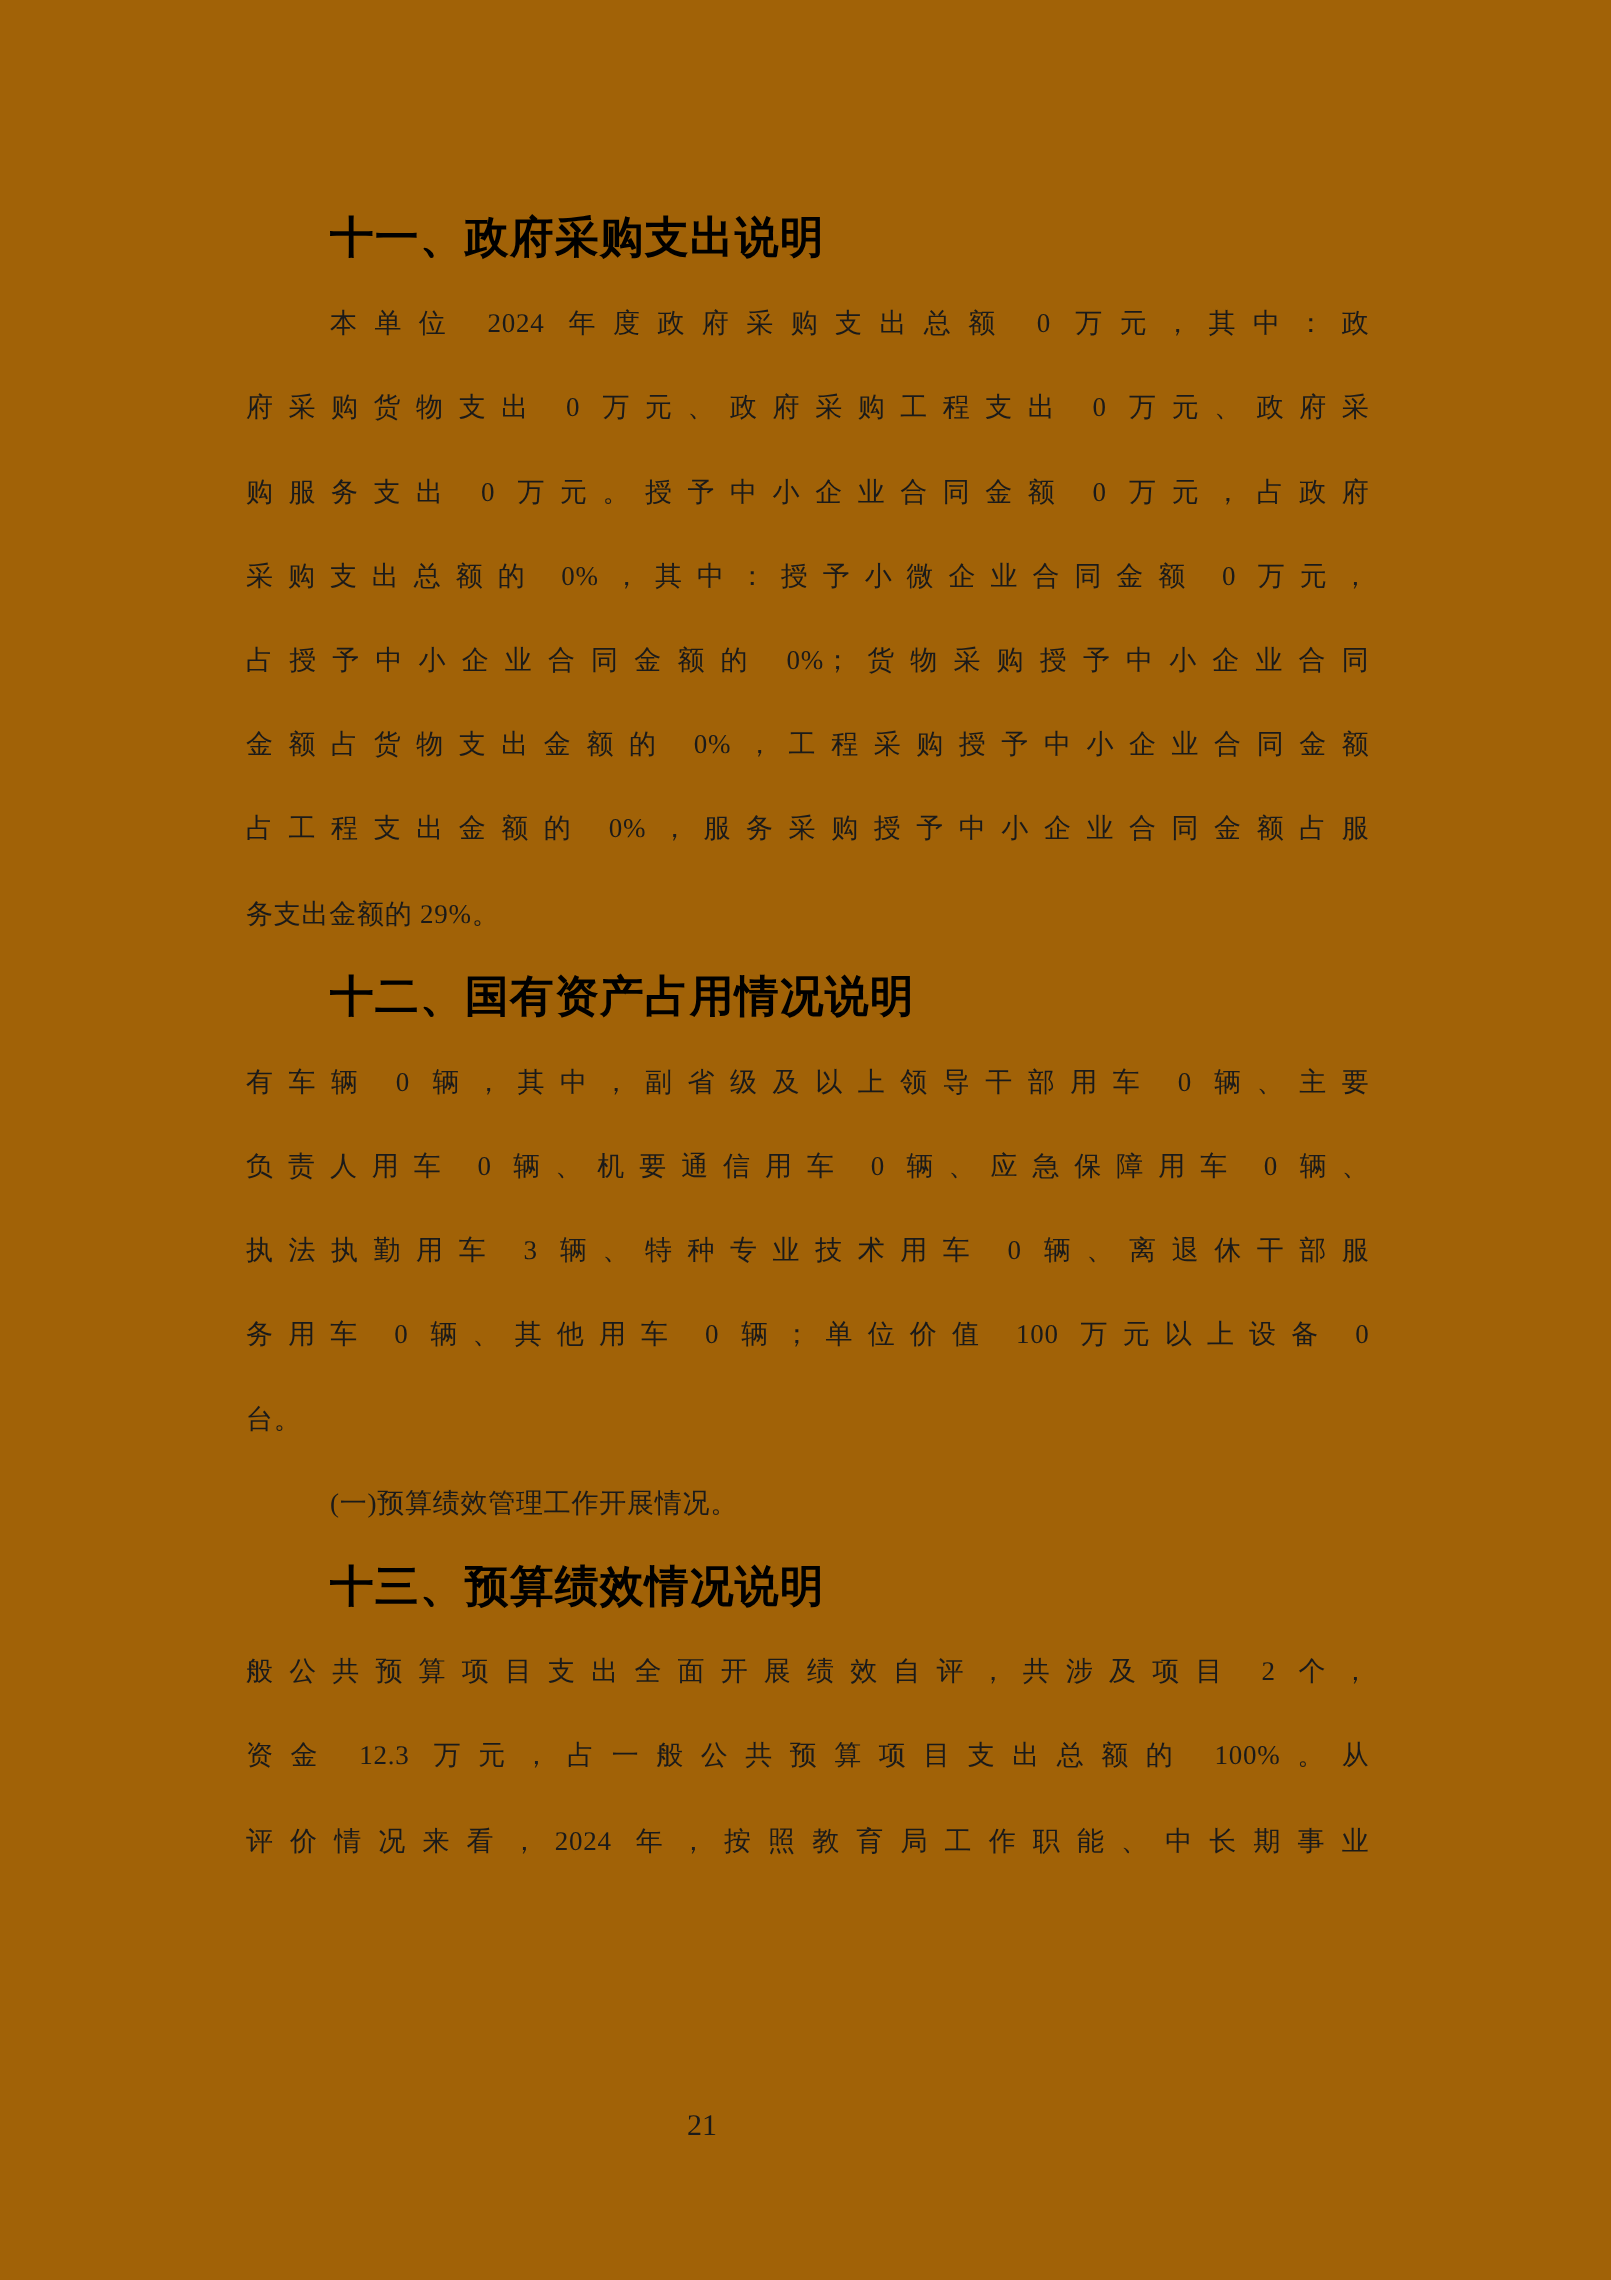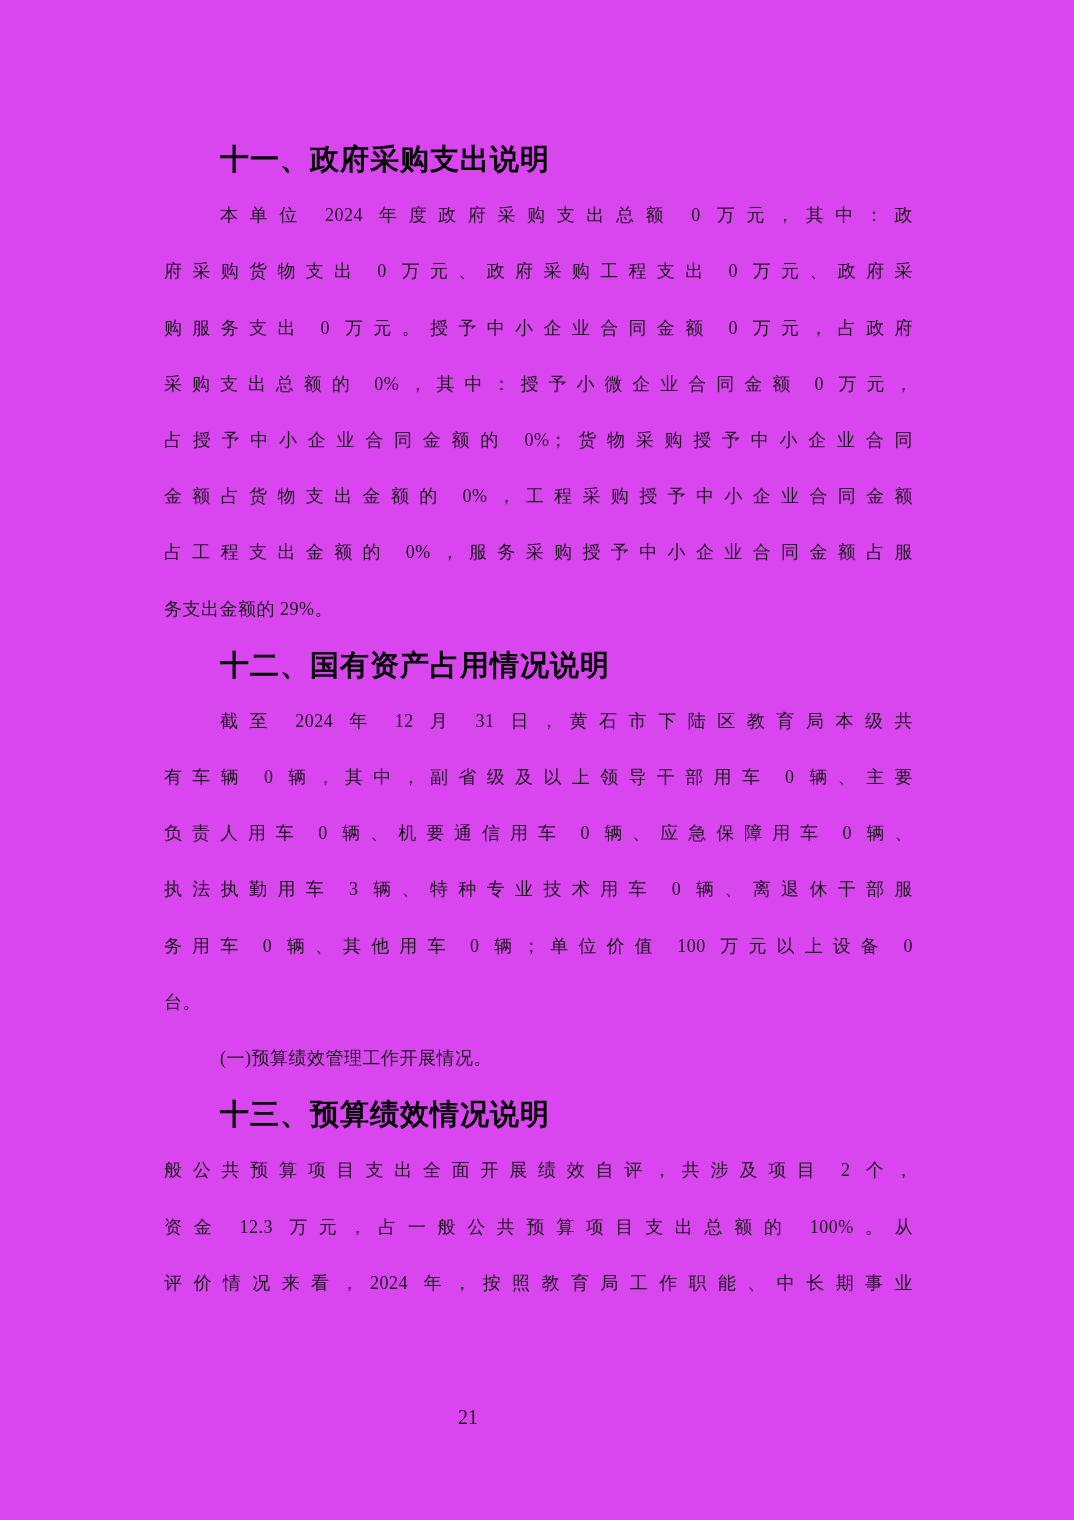--- a/index.html
+++ b/index.html
@@ -4,21 +4,21 @@
 <style>
   html, body {
     margin: 0;
     padding: 0;
     background: #ffffff;
   }
   .page {
     position: relative;
     width: 1074px;
     height: 1520px;
-    background: #d946ef;
+    background: #a16207;
     overflow: hidden;
     font-family: "Liberation Serif", serif;
   }
   .text-block {
     position: absolute;
     left: 164px;
     top: 131px;
     width: 749px;
   }
   .line {
@@ -63,21 +63,20 @@
       <div class="line heading indent">十一、政府采购支出说明</div>
       <div class="line indent justify">本单位 2024 年度政府采购支出总额 0 万元，其中：政</div>
       <div class="line justify">府采购货物支出 0 万元、政府采购工程支出 0 万元、政府采</div>
       <div class="line justify">购服务支出 0 万元。授予中小企业合同金额 0 万元，占政府</div>
       <div class="line justify">采购支出总额的 0%，其中：授予小微企业合同金额 0 万元，</div>
       <div class="line justify">占授予中小企业合同金额的 0%；货物采购授予中小企业合同</div>
       <div class="line justify">金额占货物支出金额的 0%，工程采购授予中小企业合同金额</div>
       <div class="line justify">占工程支出金额的 0%，服务采购授予中小企业合同金额占服</div>
       <div class="line">务支出金额的 29%。</div>
       <div class="line heading indent">十二、国有资产占用情况说明</div>
-      <div class="line indent justify">截至 2024 年 12 月 31 日，黄石市下陆区教育局本级共</div>
       <div class="line justify">有车辆 0 辆，其中，副省级及以上领导干部用车 0 辆、主要</div>
       <div class="line justify">负责人用车 0 辆、机要通信用车 0 辆、应急保障用车 0 辆、</div>
       <div class="line justify">执法执勤用车 3 辆、特种专业技术用车 0 辆、离退休干部服</div>
       <div class="line justify">务用车 0 辆、其他用车 0 辆；单位价值 100 万元以上设备 0</div>
       <div class="line">台。</div>
       <div class="line indent">(一)预算绩效管理工作开展情况。</div>
       <div class="line heading indent">十三、预算绩效情况说明</div>
       <div class="line justify">般公共预算项目支出全面开展绩效自评，共涉及项目 2 个，</div>
       <div class="line justify">资金 12.3 万元，占一般公共预算项目支出总额的 100%。从</div>
       <div class="line justify">评价情况来看，2024 年，按照教育局工作职能、中长期事业</div>

